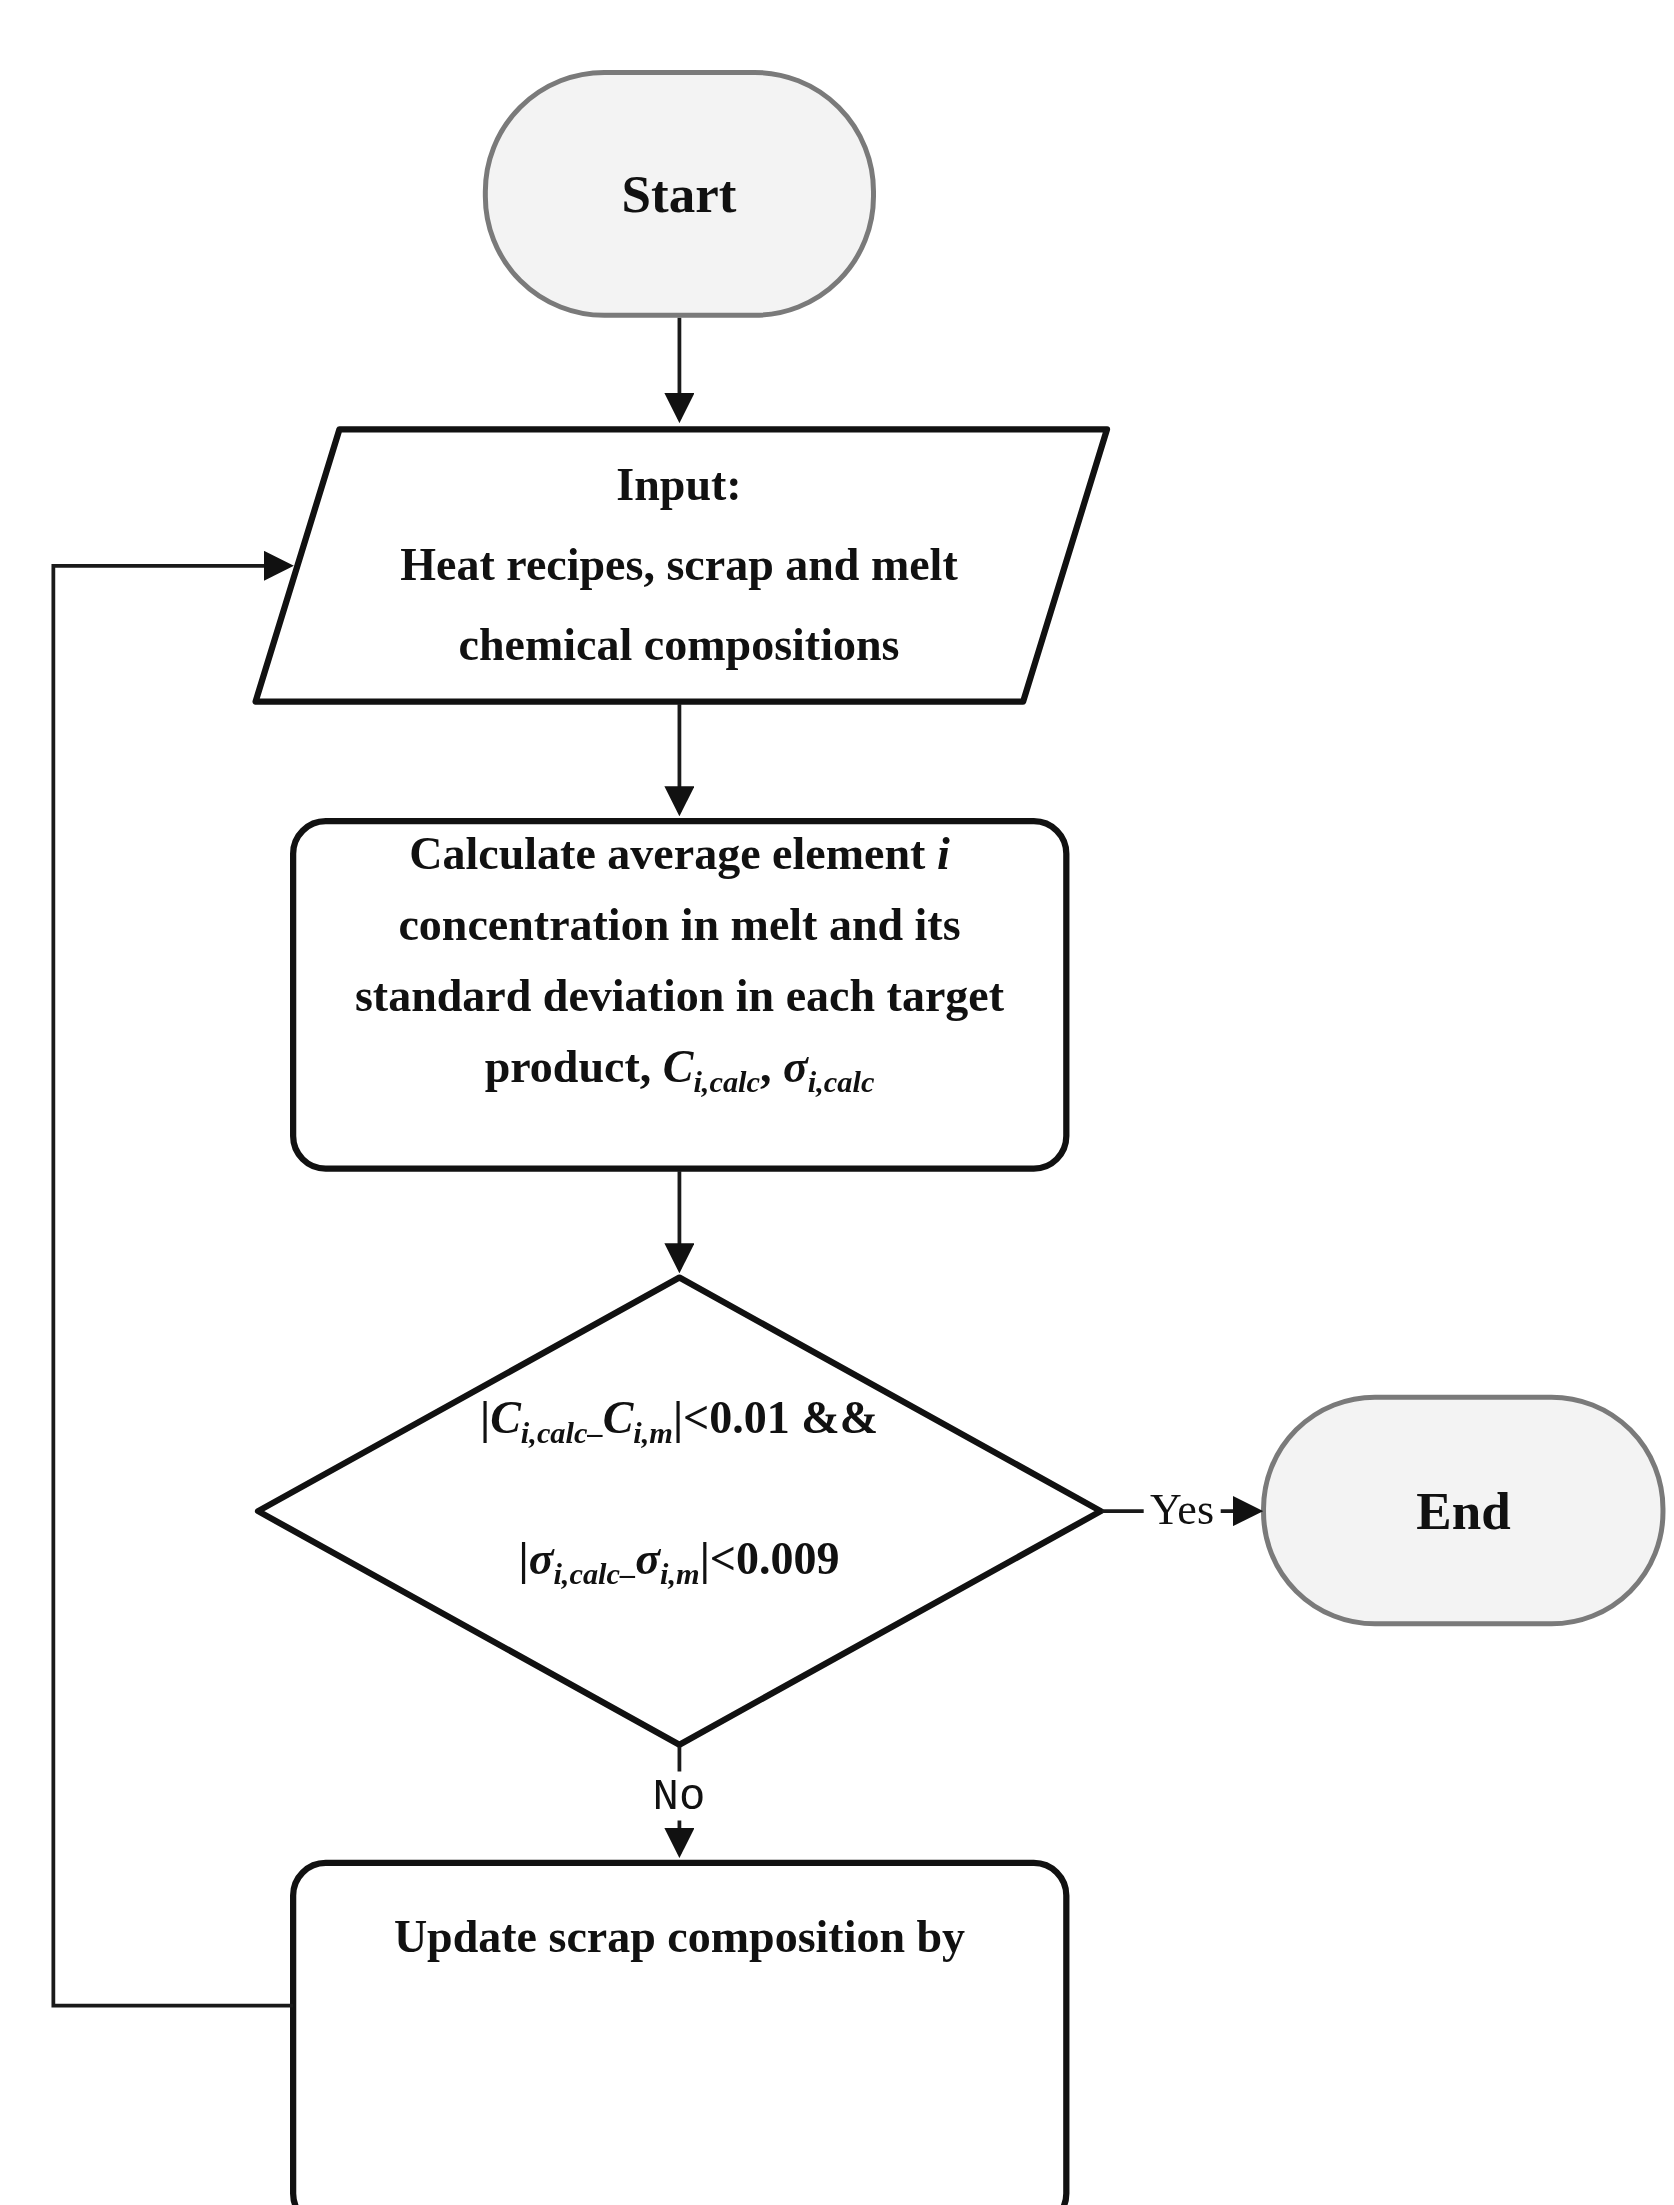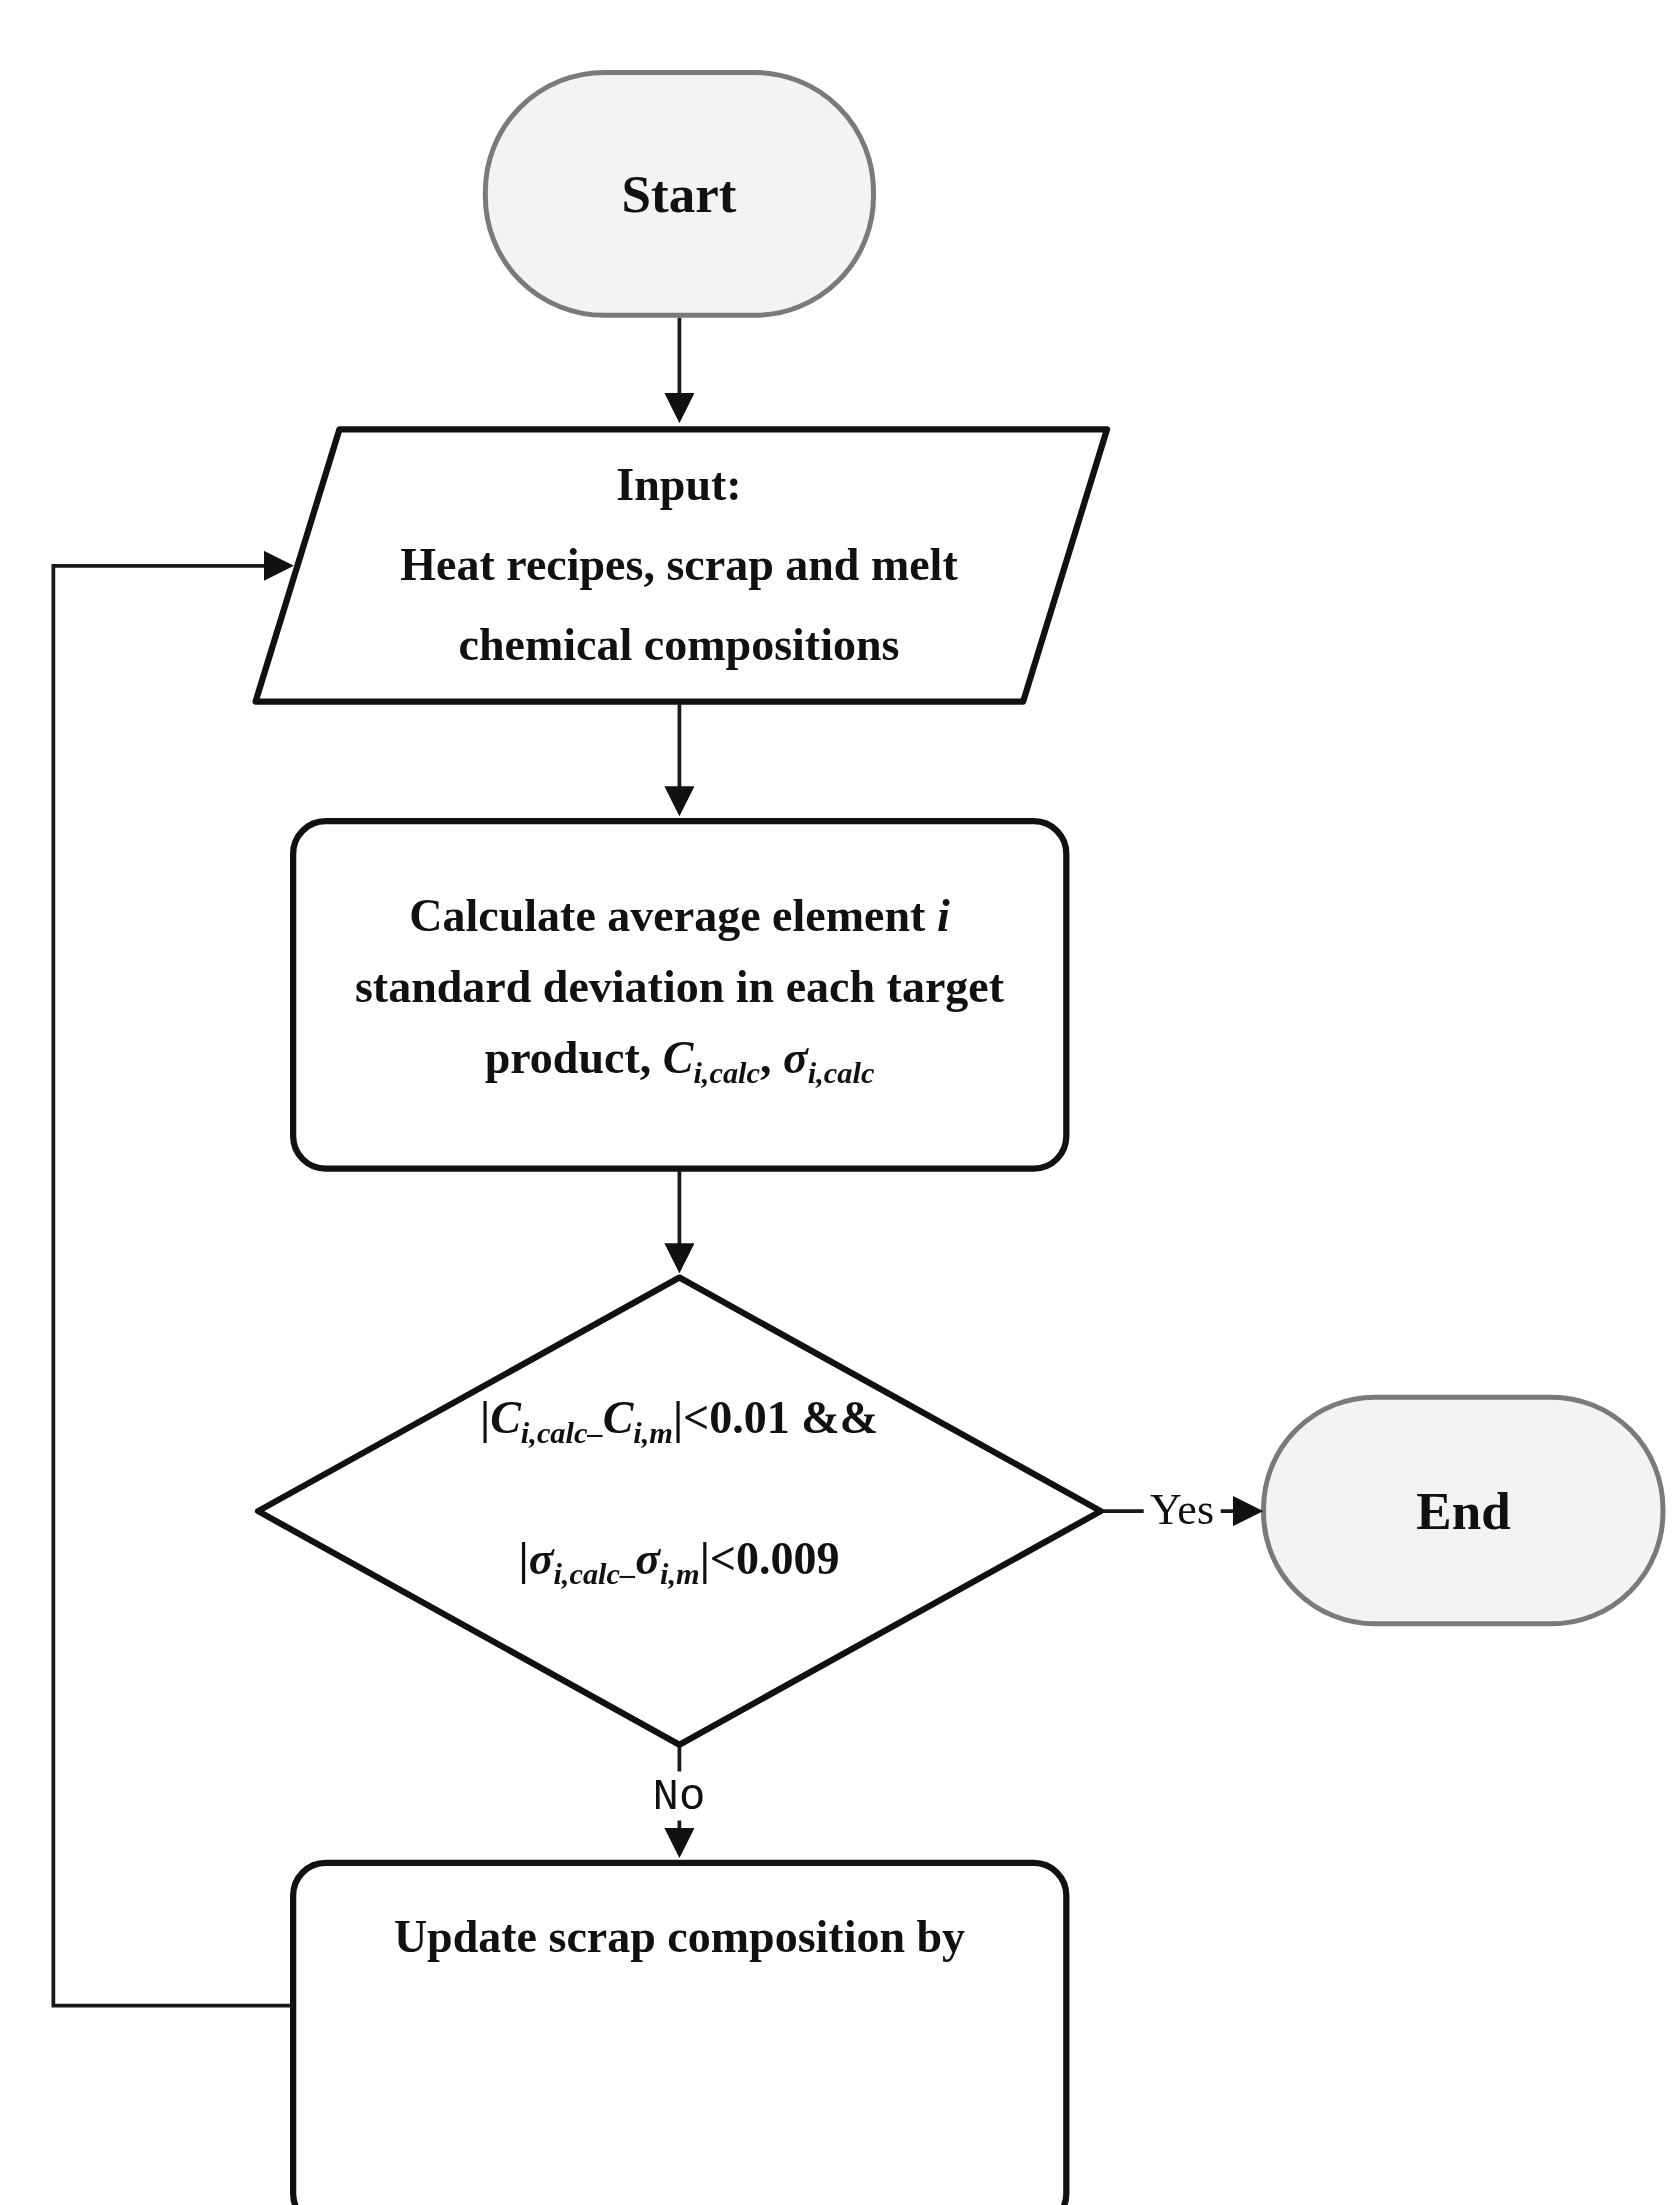--- a/index.html
+++ b/index.html
@@ -100,22 +100,23 @@
   <div class="node-text terminal-label" style="left:485px; top:29px; width:388px; height:243px;">
     <div class="line">Start</div>
   </div>
 
   <div class="node-text body-text lh-input" style="left:294px; top:385px; width:770px; height:274px;">
     <div class="line">Input:</div>
     <div class="line">Heat recipes, scrap and melt</div>
     <div class="line">chemical compositions</div>
   </div>
 
-  <div class="node-text body-text lh-calc" style="left:285px; top:778px; width:789px; height:348px;font-family:Liberation Serif, serif;">
+  <div class="node-text body-text lh-calc" style="left:285px; top:751px; width:789px; height:348px;font-family:Liberation Serif, serif;">
     <div class="line"><span>Calculate average element </span><span class="var">i</span></div>
+    <div class="line">concentration in melt and its</div>
     <div class="line">standard deviation in each target</div>
     <div class="line"><span>product, </span><span class="var">C</span><span class="sub">i,calc</span><span>, </span><span class="var">σ</span><span class="sub">i,calc</span></div>
   </div>
 
   <div class="node-text body-text lh-diamond" style="left:272px; top:1356px; width:814px; height:194px;gap:48px;">
     <div class="line"><span>|</span><span class="var">C</span><span class="sub">i,calc</span><span class="sub">–</span><span class="var">C</span><span class="sub">i,m</span><span>|&lt;0.01 &amp;&amp;</span></div>
     <div class="line"><span>|</span><span class="var">σ</span><span class="sub">i,calc</span><span class="sub">–</span><span class="var">σ</span><span class="sub">i,m</span><span>|&lt;0.009</span></div>
   </div>
 
   <div class="node-text terminal-label" style="left:1264px; top:1354px; width:399px; height:227px;">

